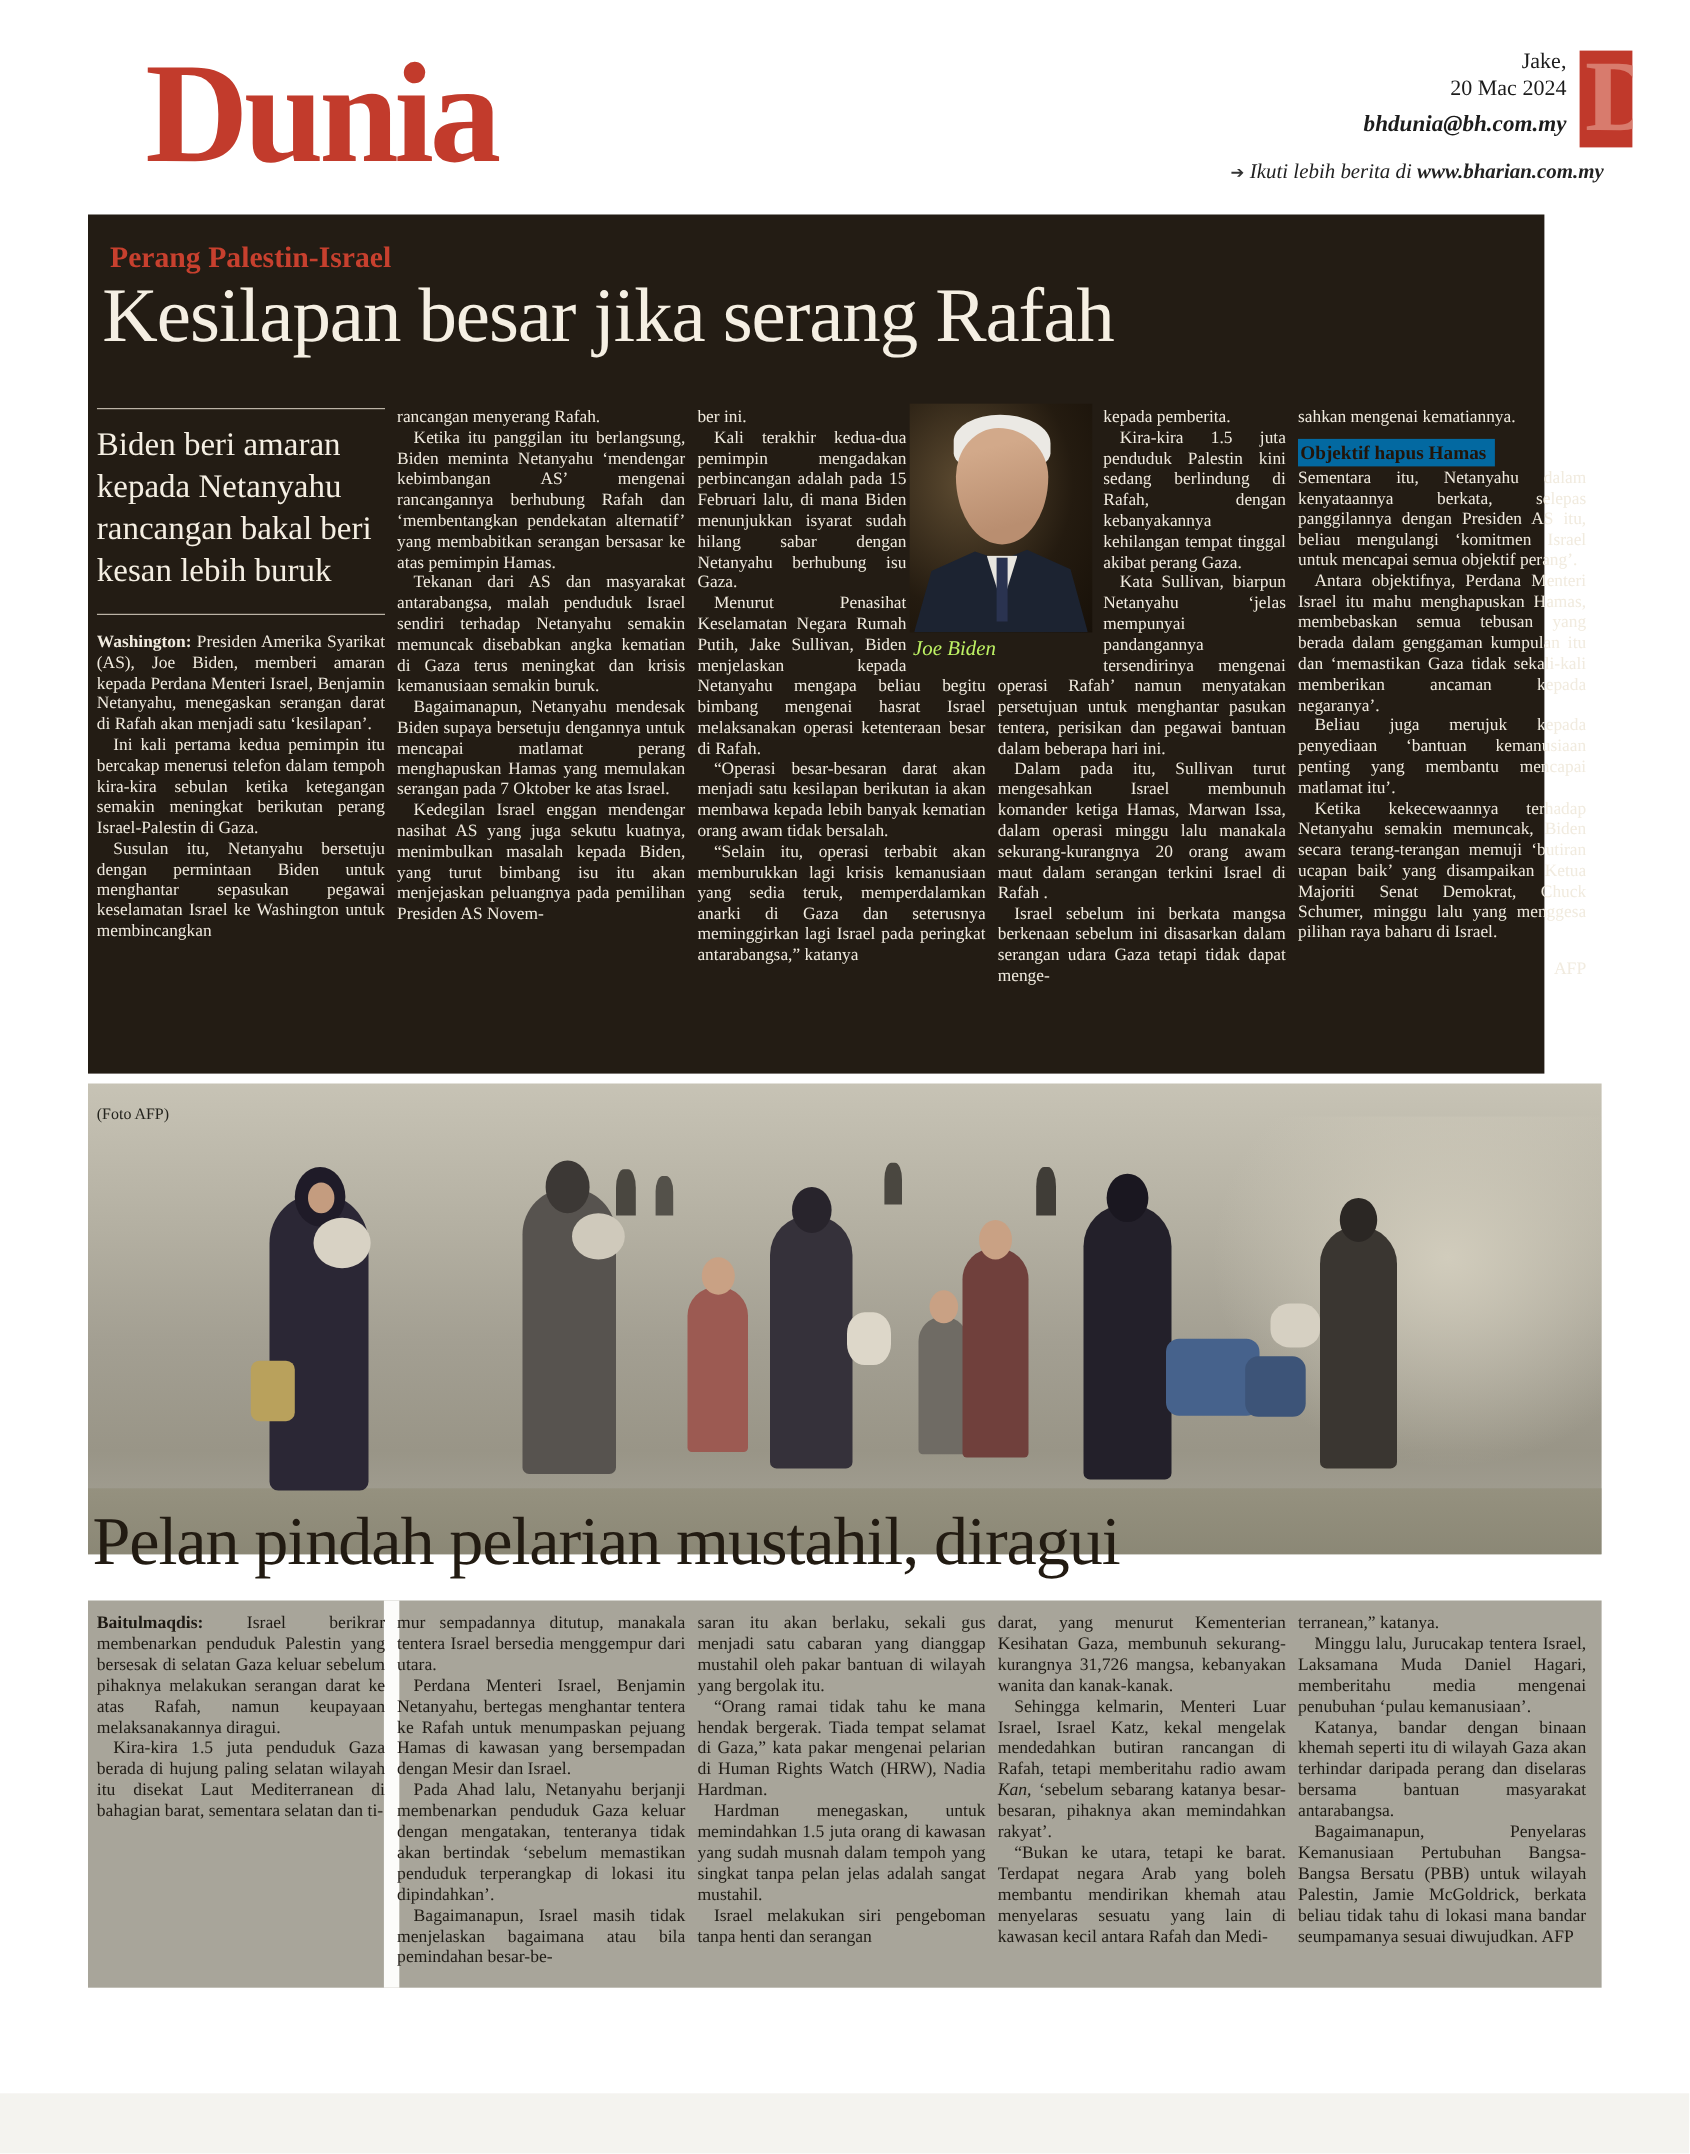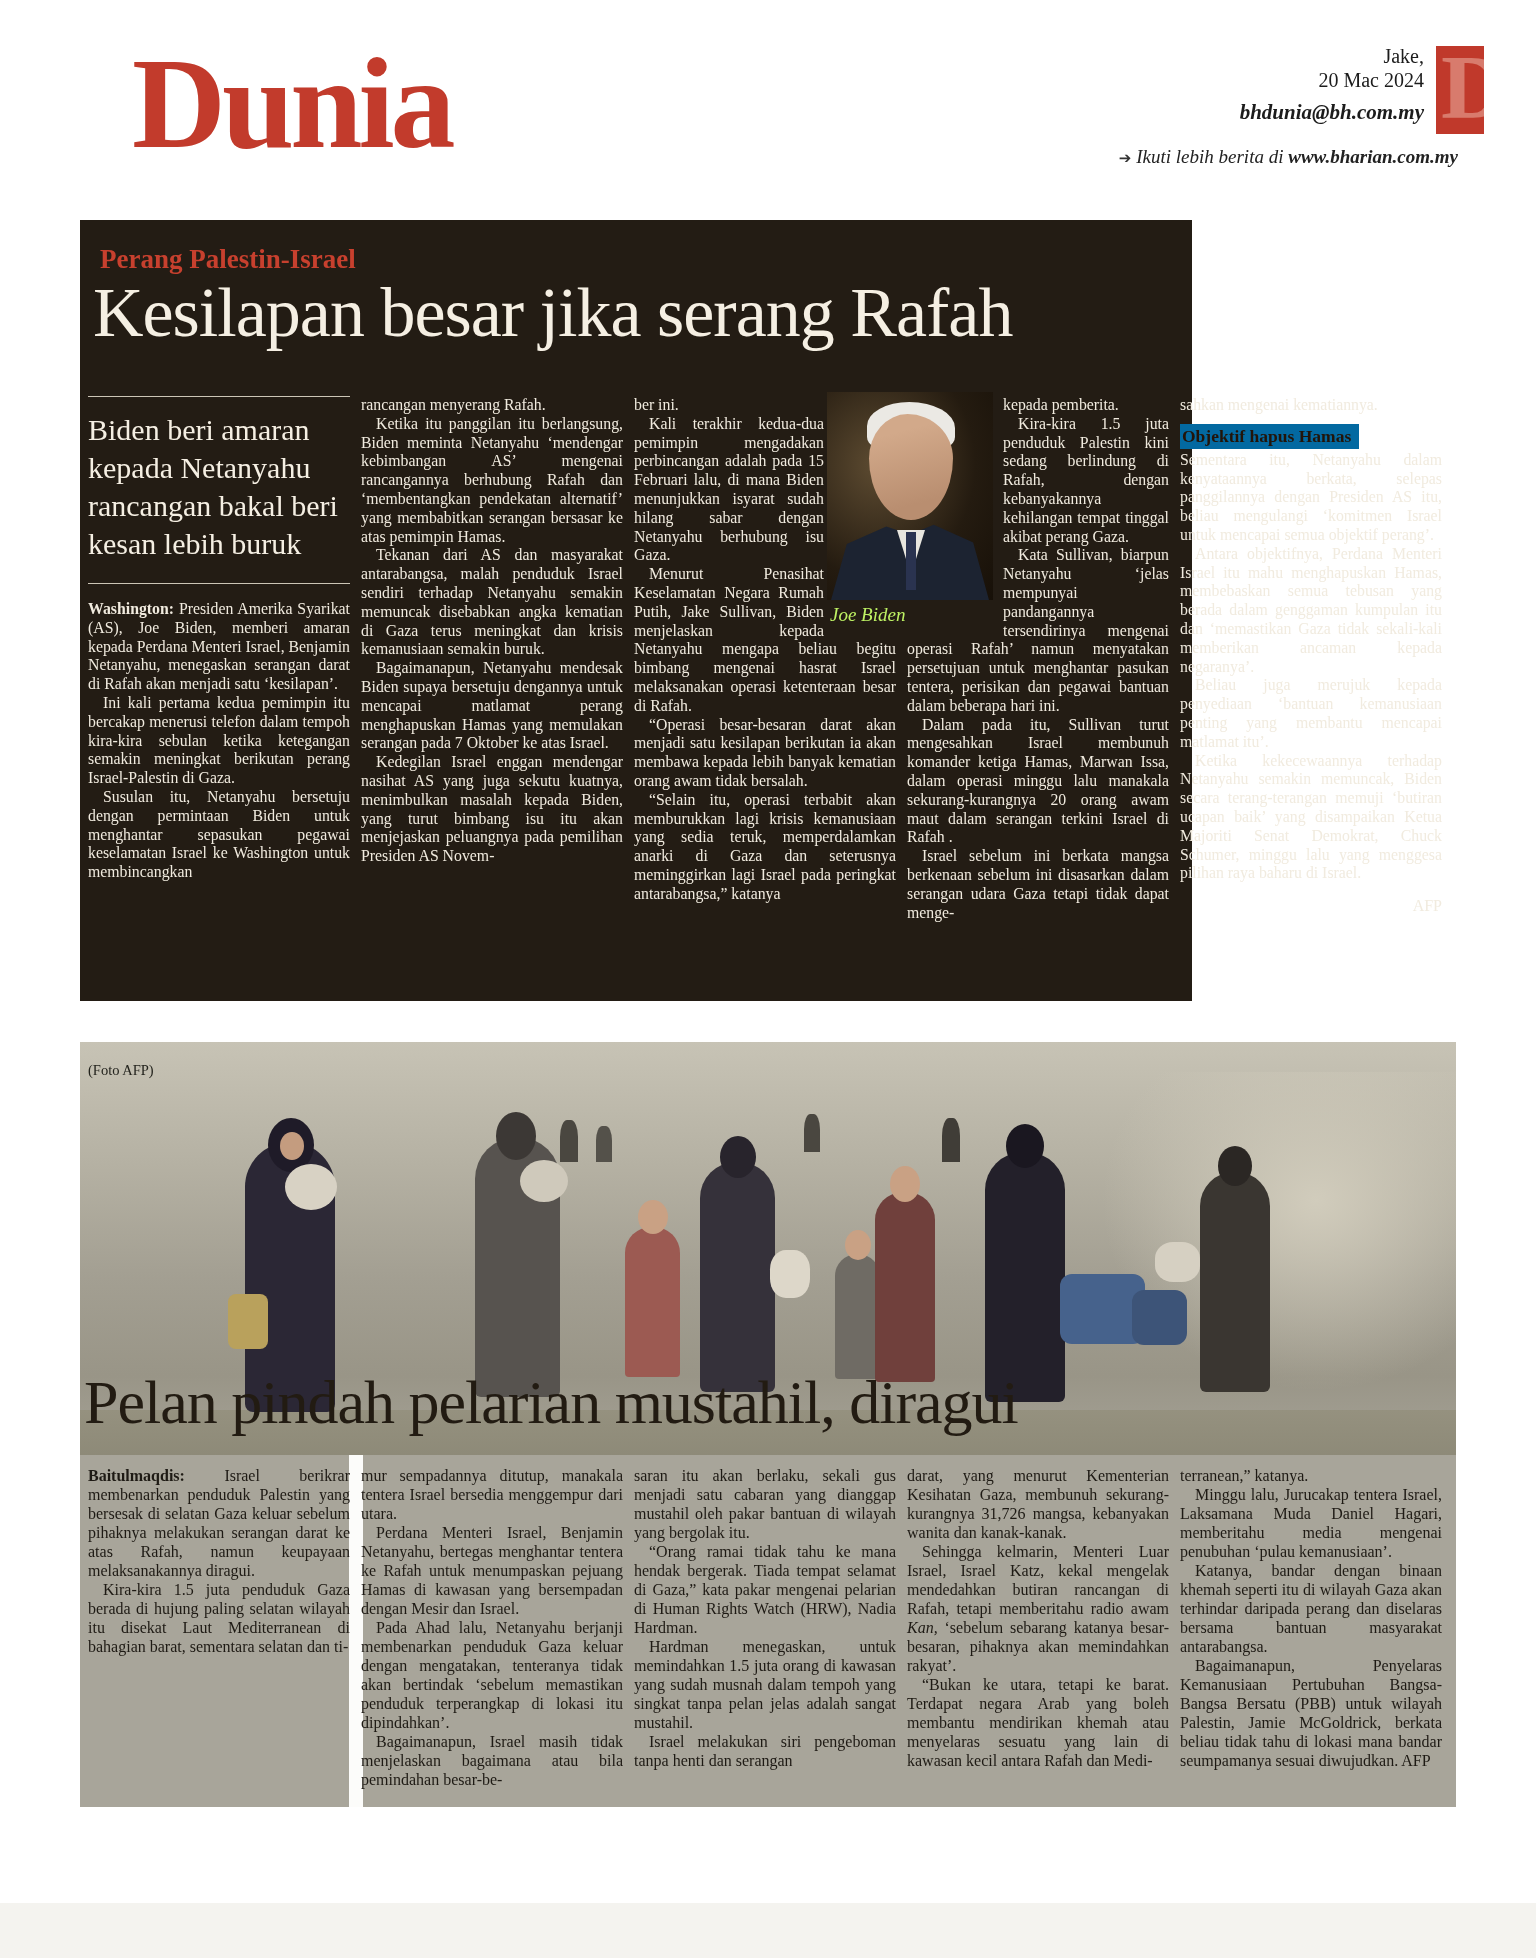--- a/index.html
+++ b/index.html
@@ -14,21 +14,21 @@
   .mast-email{margin-top:8px;font-weight:bold;font-style:italic;font-size:21px;}
   .mast-logo{position:absolute;left:1436px;top:46px;width:48px;height:88px;
              background:#c0392b;overflow:hidden;}
   .mast-logo span{position:absolute;left:5px;top:-12px;font-size:92px;font-weight:bold;
                   color:#d87b6d;font-family:"Liberation Serif",serif;}
   .follow{position:absolute;right:78px;top:146px;font-size:19px;font-style:italic;color:#222;}
   .follow .arrow{font-style:normal;font-size:15px;margin-right:5px;color:#333;}
   .follow b{font-style:italic;}
 
   
-  .a1{position:absolute;left:80px;top:220px;width:1112px;height:781px;
+  .a1{position:absolute;left:80px;top:195px;width:1324px;height:781px;
       background:#231c14;color:#f1ebdf;}
   .kicker{position:absolute;left:20px;top:24px;font-size:27px;font-weight:bold;color:#c7402e;}
   .headline1{position:absolute;left:13px;top:54px;font-size:70px;line-height:1.1;
              color:#f5efe3;white-space:nowrap;letter-spacing:-1px;}
   .a1col{position:absolute;top:176px;width:262px;height:600px;overflow:hidden;
          font-size:15.8px;line-height:18.8px;text-align:justify;}
   .a1col p{margin:0;}
   .ind{text-indent:15px;}
   .standfirst{border-top:1px solid #ccc5b6;border-bottom:1px solid #ccc5b6;
               padding:14px 0 20px;margin-bottom:16px;font-size:30px;line-height:38px;
@@ -49,21 +49,21 @@
           background:linear-gradient(165deg,#d2a98a 20%,#b98e70 80%);
           border-radius:46% 54% 50% 50%/42% 42% 58% 58%;}
   .b-suit{position:absolute;left:4px;top:128px;width:158px;height:80px;background:#1c2331;
           clip-path:polygon(0 100%,10% 30%,35% 8%,50% 18%,65% 6%,90% 28%,100% 100%);}
   .b-shirt{position:absolute;left:70px;top:138px;width:28px;height:45px;background:#e8e6df;
            clip-path:polygon(0 0,100% 0,50% 100%);}
   .b-tie{position:absolute;left:79px;top:140px;width:10px;height:58px;background:#2a3350;}
   .b-cap{position:absolute;left:750px;top:384px;font-style:italic;font-size:19px;color:#bef264;}
 
   
-  .photo{position:absolute;left:80px;top:1042px;width:1376px;height:428px;overflow:hidden;
+  .photo{position:absolute;left:80px;top:985px;width:1376px;height:428px;overflow:hidden;
          background:linear-gradient(180deg,#c7c3b5 0%,#b4b0a2 30%,#a39f92 55%,#999587 78%,#a8a59a 100%);}
   .ph-mound{position:absolute;left:1020px;top:30px;width:360px;height:320px;
             background:radial-gradient(ellipse at 60% 40%,#d1ccbc 0%,rgba(209,204,188,0) 70%);}
   .ph-ground{position:absolute;left:0;top:368px;width:1376px;height:102px;
              background:linear-gradient(#95917f,#84816f);}
   .fg{position:absolute;}
   .foto-cap{position:absolute;left:8px;top:20px;font-size:14.5px;color:#23231d;}
 
   
   .headline2{position:absolute;left:84px;top:1370px;font-size:62px;line-height:1.05;

